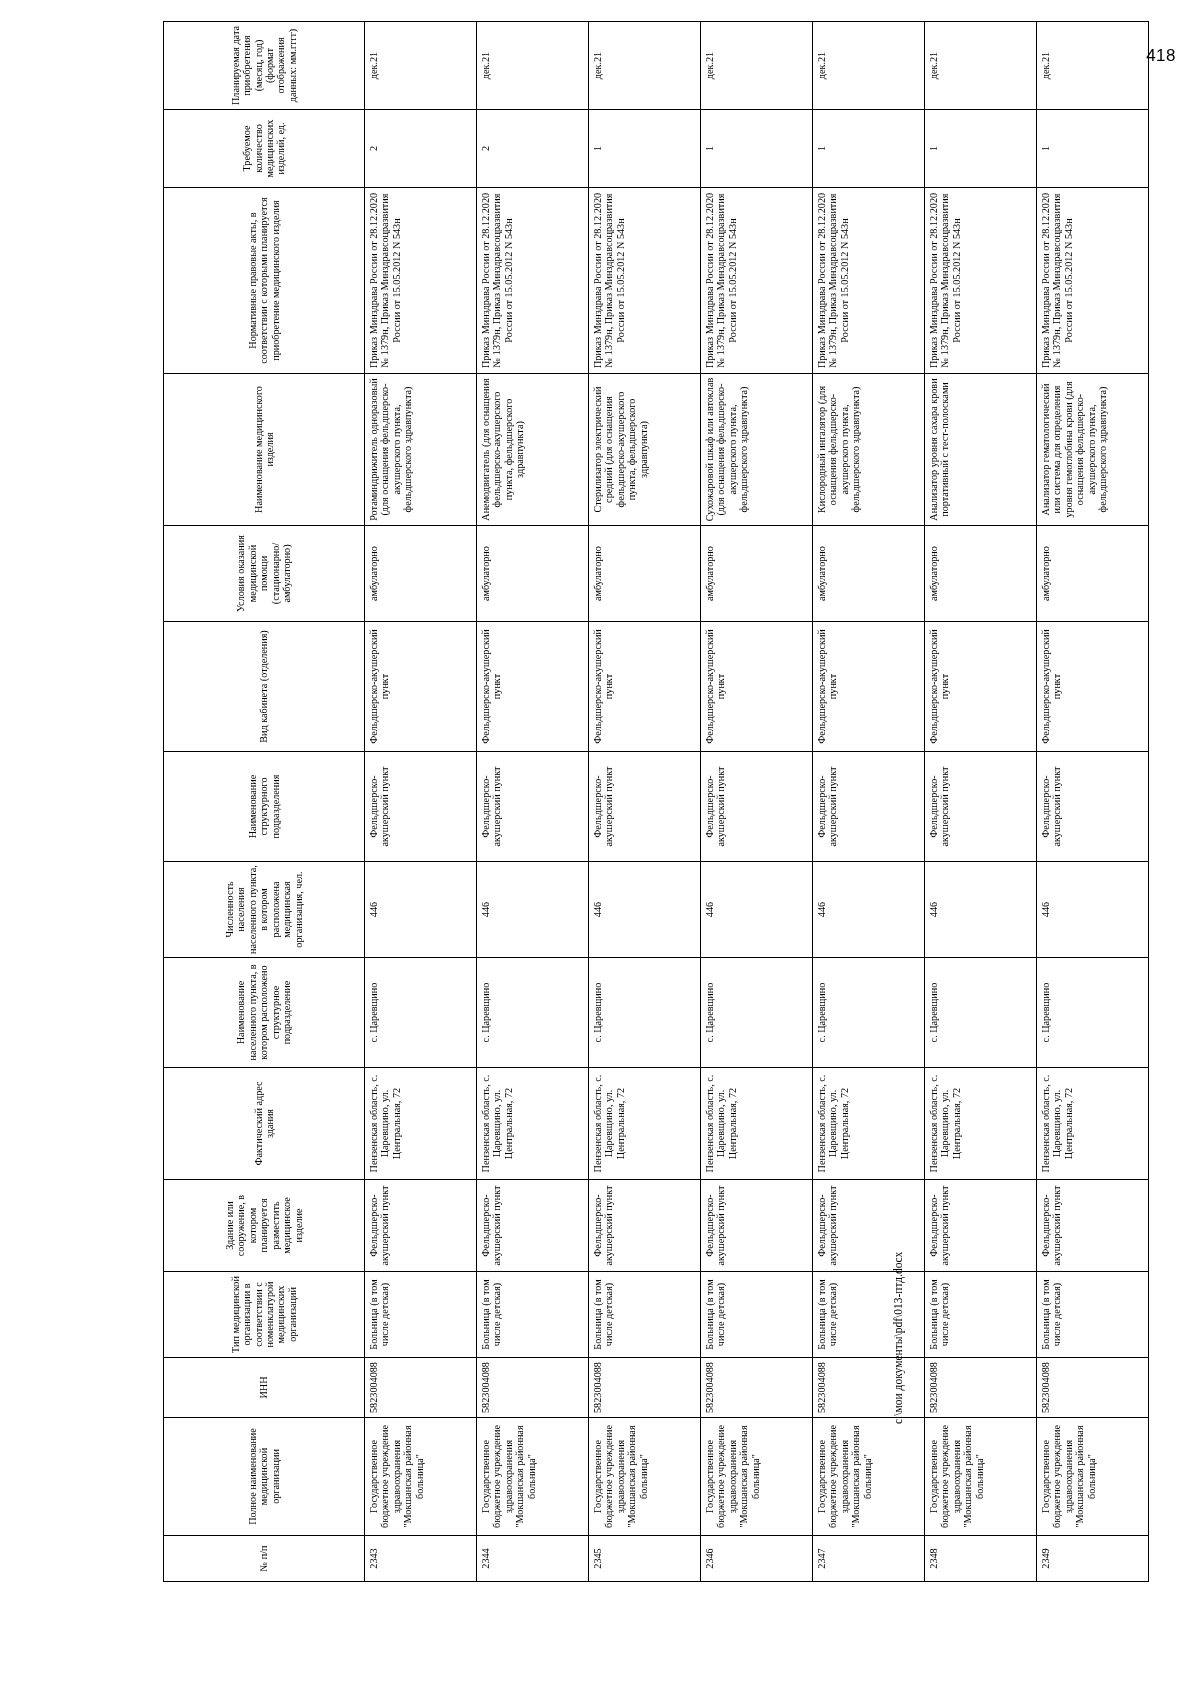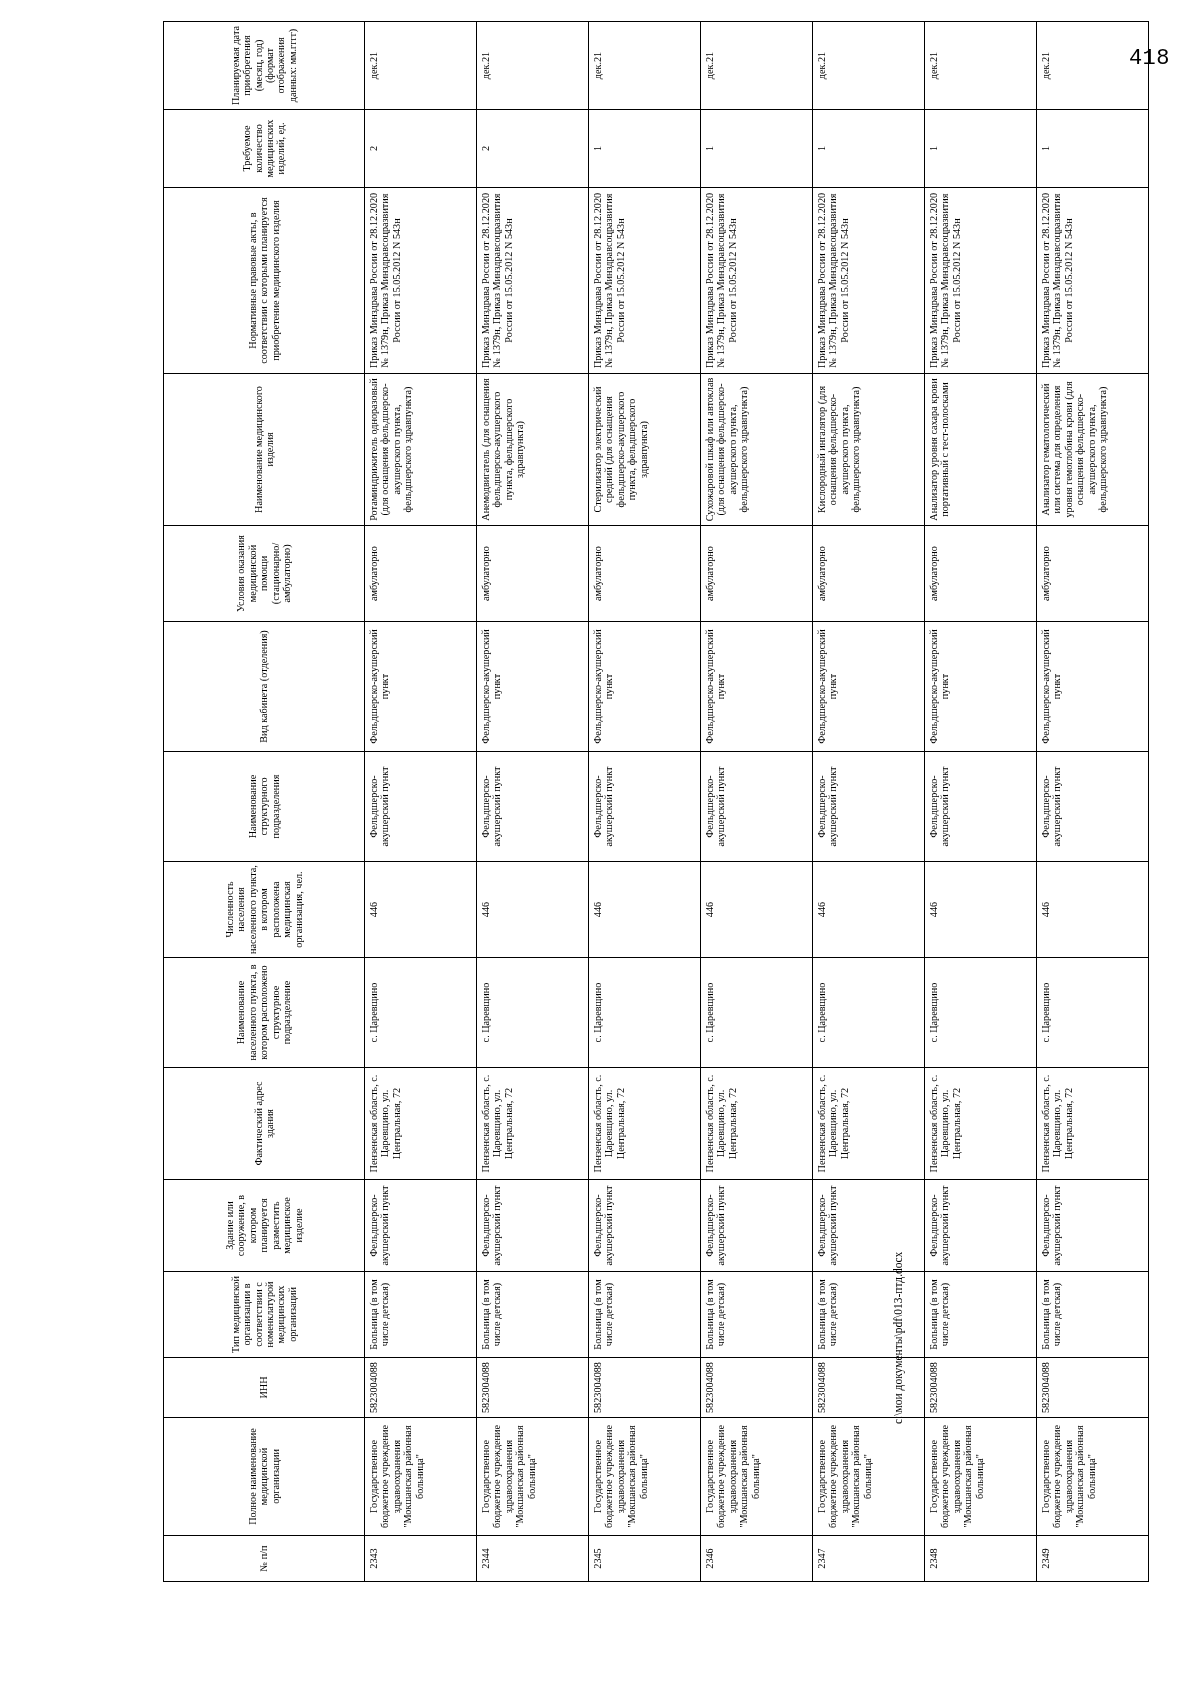--- a/index.html
+++ b/index.html
@@ -13,23 +13,23 @@
     position: relative;
     font-family: "Liberation Serif", serif;
     color: #000000;
     overflow: hidden;
   }
 
   
   .page-number {
     position: absolute;
     top: 46px;
-    right: 30px;
-    font-size: 22px;
-    font-family: Liberation Mono, monospace;
+    right: 24px;
+    font-size: 17px;
+    font-family: Liberation Sans, sans-serif;
     letter-spacing: 0.5px;
   }
 
   
   .footer-path {
     position: absolute;
     left: 892px;
     top: 1424px;
     font-size: 11.5px;
     font-family: "Liberation Serif", serif;

